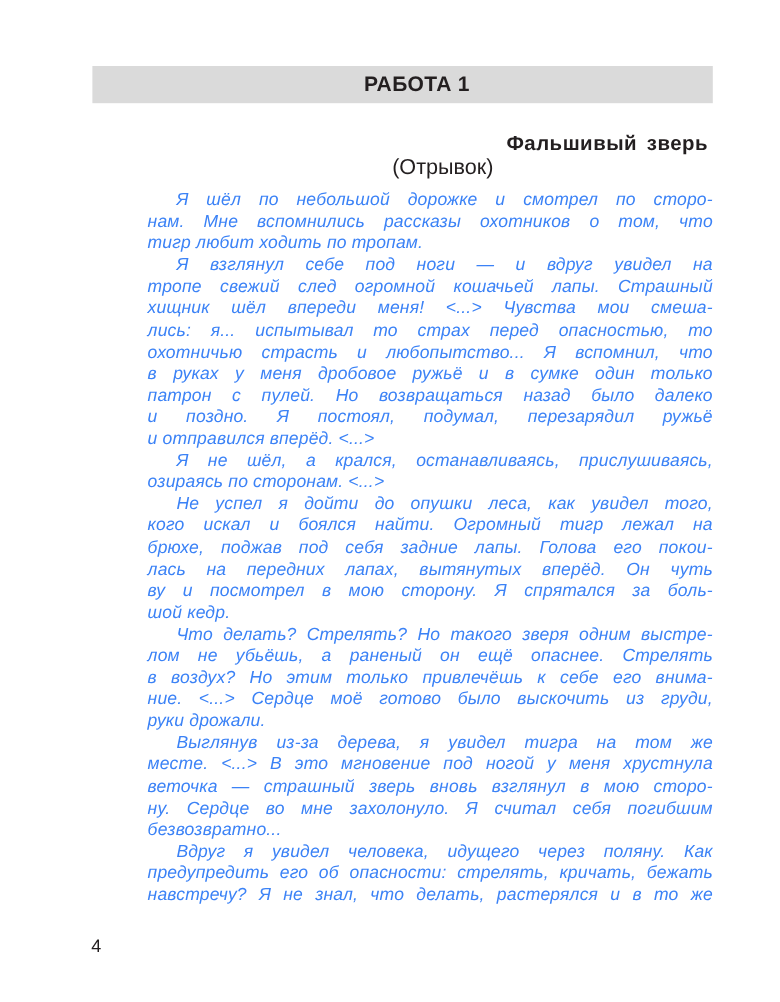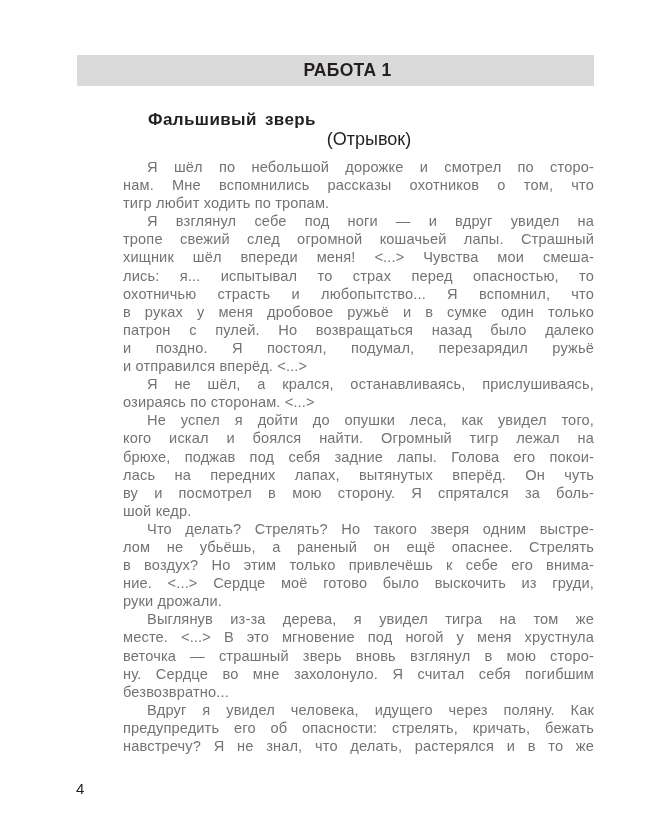--- a/index.html
+++ b/index.html
@@ -35,21 +35,21 @@
       font-size: 17.5px;
       letter-spacing: 0.3px;
       padding-left: 24px;
       box-sizing: border-box;
     }
     .story-title {
       position: absolute;
       left: 130px;
       width: 460px;
       top: 110px;
-      text-align: left;
+      text-align: right;
       font-weight: bold;
       font-size: 17px;
       letter-spacing: 0.4px;
       word-spacing: 3px;
       padding-left: 18px;
       box-sizing: border-box;
     }
     .story-subtitle {
       position: absolute;
       left: 130px;
@@ -67,21 +67,22 @@
       width: 471px;
     }
     .line {
       height: 18.1px;
       line-height: 18.1px;
       font-size: 14.6px;
       white-space: nowrap;
       text-align: justify;
       text-align-last: justify;
       letter-spacing: 0.15px;
-      color: #737373;
+      color: #3b82f6;
+      font-style: italic;
     }
     .line.indent {
       padding-left: 24px;
     }
     .line.last {
       text-align-last: left;
     }
     .page-number {
       position: absolute;
       left: 76px;

